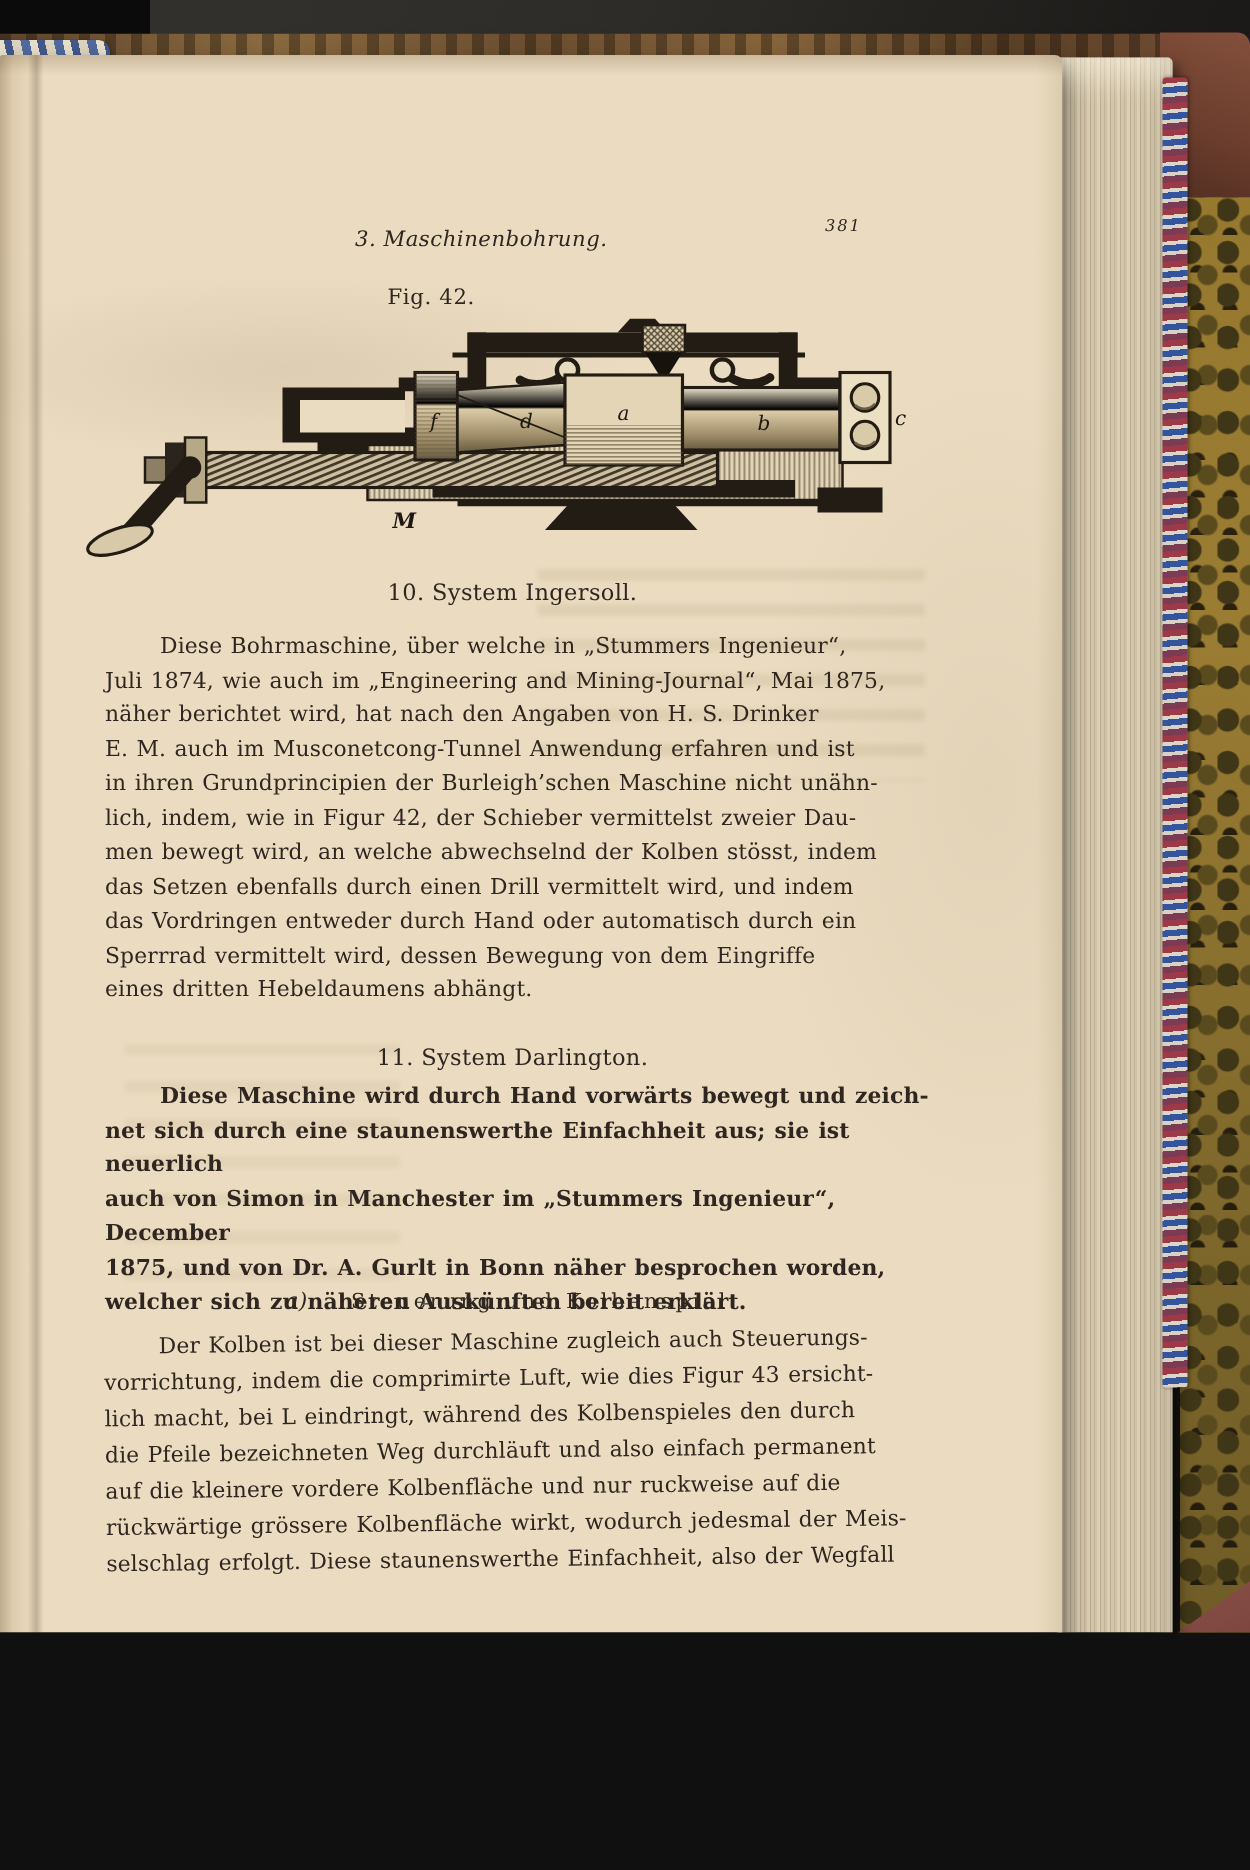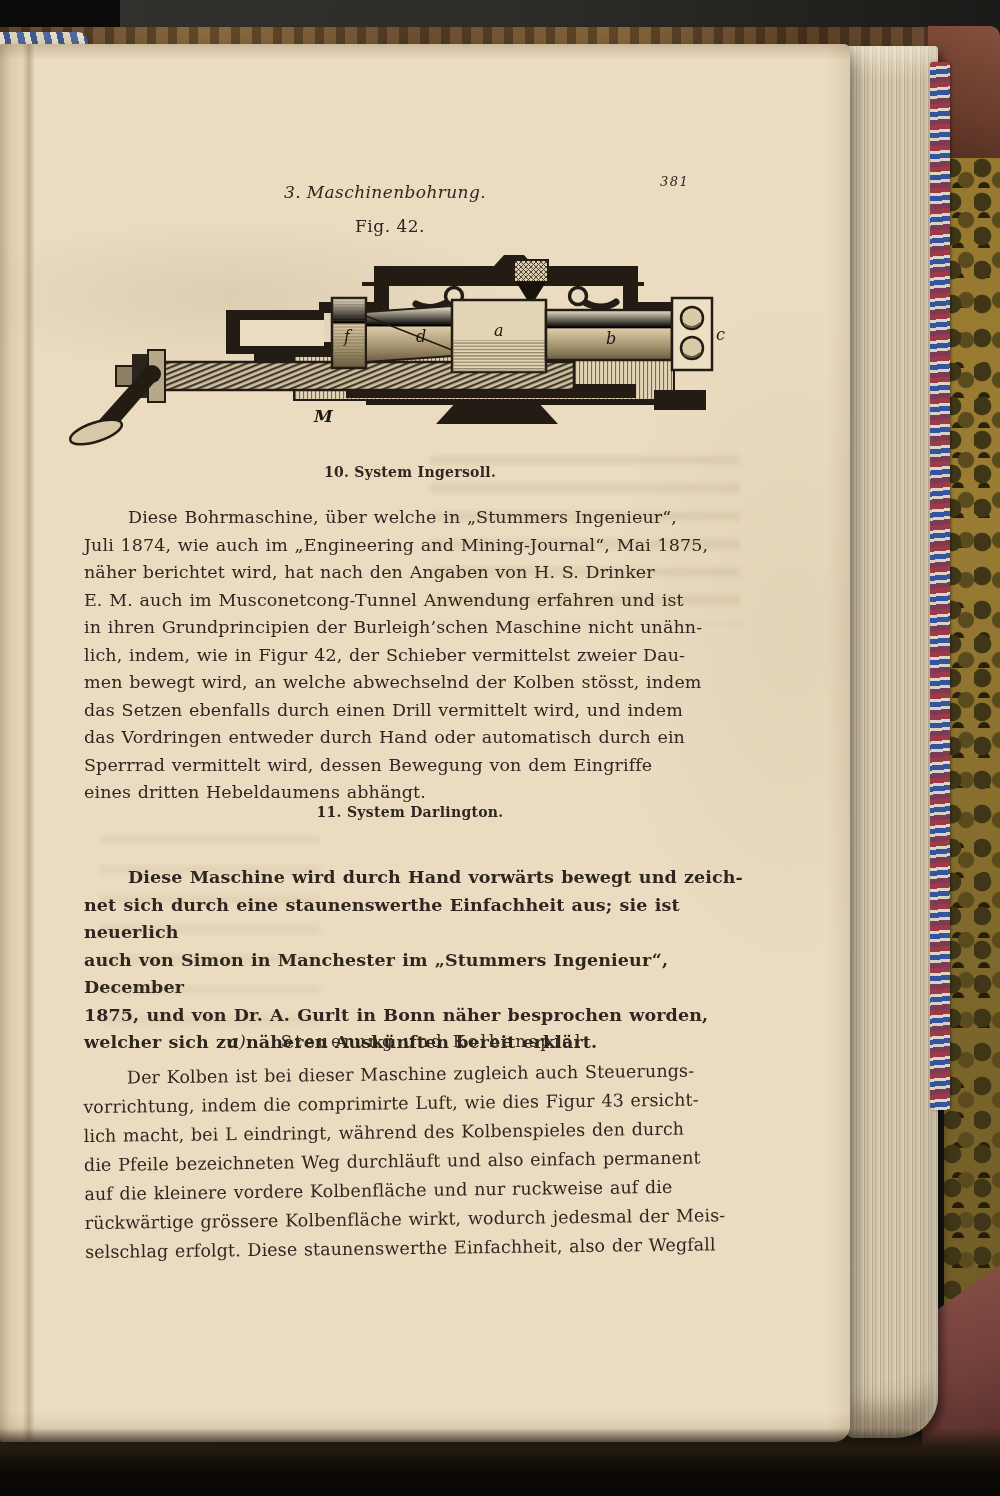--- a/index.html
+++ b/index.html
@@ -1,16 +1,16 @@
 <!DOCTYPE html>
 <html><head>
 <meta charset="utf-8">
 <style>
   html,body{margin:0;padding:0;background:#101010;}
-  .scene{position:relative;width:1000px;height:1496px;overflow:hidden;
+  .scene{position:relative;width:1000px;height:1306px;overflow:hidden;
     background:linear-gradient(105deg,#33322e 0%,#2d2c28 38%,#1b1a18 72%,#121110 100%);
     font-family:"DejaVu Serif",serif;}
   .abs{position:absolute;}
   
   .corner-black-tl{left:0;top:0;width:120px;height:40px;background:#0b0b0b;}
   .top-edge{left:0;top:27px;width:952px;height:24px;
     background:linear-gradient(90deg,#5f452c,#8a6a3f 22%,#6b4e30 45%,#87653c 65%,#5a4026 85%,#6e4c33);
     box-shadow:0 2px 3px rgba(0,0,0,.5);}
   .top-edge:after{content:"";position:absolute;inset:0;
     background:repeating-linear-gradient(90deg,rgba(20,12,5,.35) 0 9px,rgba(0,0,0,0) 9px 21px);}
@@ -50,23 +50,23 @@
     background:linear-gradient(180deg,rgba(38,28,16,0) 0,#241a10 30%,#0d0a06 62%,#090705);}
   .ghost{filter:blur(2px);opacity:.6;}
   .ghost1{left:430px;top:455px;width:310px;height:170px;
     background:repeating-linear-gradient(180deg,rgba(148,125,88,.22) 0 10px,rgba(0,0,0,0) 10px 28px);}
   .ghost2{left:100px;top:835px;width:220px;height:200px;
     background:repeating-linear-gradient(180deg,rgba(148,125,88,.16) 0 9px,rgba(0,0,0,0) 9px 30px);}
   
   .ink{color:#2f2620;}
   .running-head{left:240px;top:182px;width:290px;text-align:center;font-style:italic;font-size:17px;letter-spacing:.4px;}
   .page-number{left:660px;top:174px;font-size:13px;letter-spacing:1.5px;font-style:italic;}
-  .fig-caption{left:310px;top:216px;width:160px;text-align:center;font-size:17px;letter-spacing:.5px;}
-  .heading{left:84px;width:652px;text-align:center;font-weight:bold;font-size:14px;letter-spacing:.3px;}
-  .h1{top:464px;} .h2{top:804px;}
+  .fig-caption{left:310px;top:228px;width:160px;text-align:left;font-size:17px;letter-spacing:.5px;}
+  .heading{left:84px;width:652px;text-align:center;font-weight:normal;font-size:18px;letter-spacing:.3px;}
+  .h1{top:464px;} .h2{top:836px;}
   .para{left:84px;width:664px;font-size:17.5px;line-height:27.5px;white-space:pre-line;
         text-indent:44px;letter-spacing:.1px;word-spacing:1px;}
   .p1{top:504px;} .p2{top:864px;font-weight:bold;}
   .p3{top:1060px;line-height:29px;transform:rotate(-.7deg);}
   .subhead{left:84px;top:1031px;width:652px;text-align:center;font-size:16.5px;}
   .subhead .pre{font-style:italic;font-size:17.5px;margin-right:9px;}
   .subhead .sp{letter-spacing:3px;margin-left:26px;}
 </style>
 </head>
 <body>

